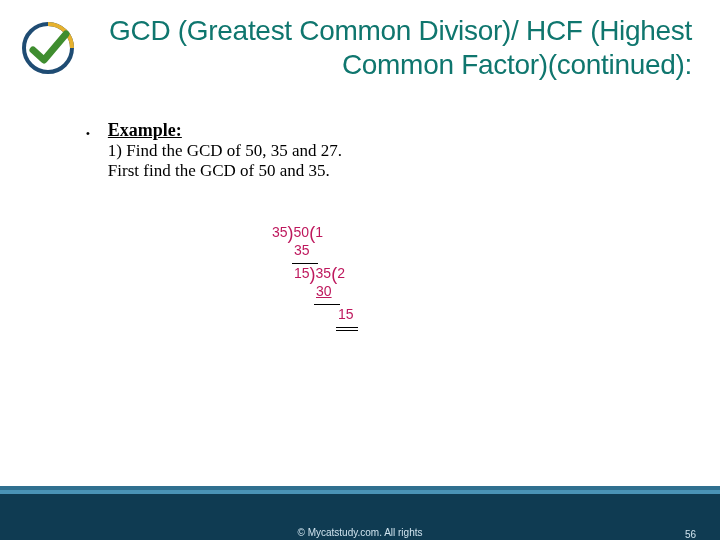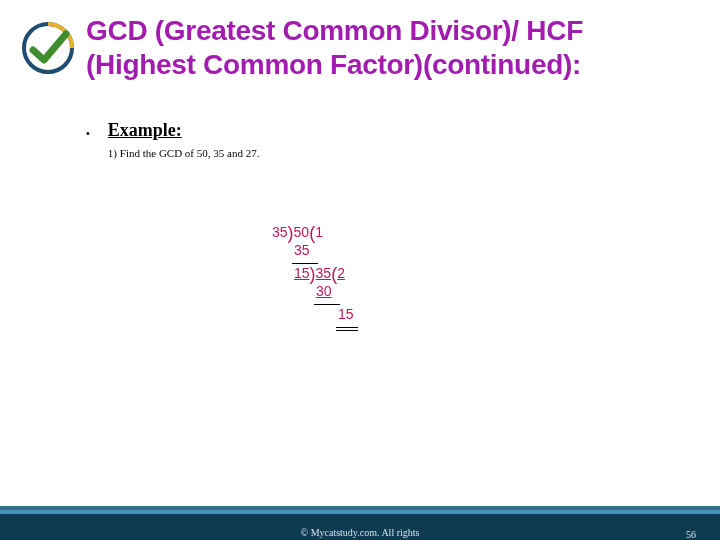--- a/index.html
+++ b/index.html
@@ -1,30 +1,30 @@
 <!DOCTYPE html>
 <html><head>
 <meta charset="utf-8">
 <style>
   * { margin: 0; padding: 0; box-sizing: border-box; }
   html, body { width: 720px; height: 540px; font-family: Verdana, Tahoma, Arial, sans-serif; background: #fff; overflow: hidden; }
   .slide { width: 720px; height: 540px; position: relative; }
   .logo { position: absolute; top: 22px; left: 22px; width: 52px; height: 52px; }
-  .title { position: absolute; top: 14px; left: 86px; right: 28px; font-weight: 700; font-size: 28px; line-height: 1.22; color: #a21caf; letter-spacing: -0.3px; }
+  .title { position: absolute; top: 14px; left: 86px; right: 28px; font-weight: 400; font-size: 28px; line-height: 1.22; color: #0f766e; letter-spacing: -0.3px; text-align: right; }
   .body { position: absolute; top: 120px; left: 86px; right: 40px; }
   .bullet-row { display: flex; align-items: flex-start; }
   .bullet-dot { font-size: 11px; color: #000; margin-right: 18px; margin-top: 7px; }
   .bcontent { flex: 1; font-family: Liberation Serif, serif; }
   .example-label { font-weight: 700; text-decoration: underline; font-size: 18px; }
-  .line1, .line2 { font-size: 11px; margin-top: 6px; }
+  .line1, .line2 { font-size: 17px; }
   .calc { position: absolute; top: 225px; left: 272px; font-family: Verdana, Tahoma, sans-serif; font-size: 14px; color: #be185d; line-height: 1.0; }
   .crow { position: relative; height: 18px; white-space: pre; }
   .lparen { display: inline-block; font-size: 18px; line-height: 14px; vertical-align: -2px; }
   .hr { border-top: 1px solid #000; position: relative; margin: 2px 0 2px 0; }
-  .footer { position: absolute; bottom: 0; left: 0; right: 0; height: 34px; font-family: Liberation Serif, serif; }
+  .footer { position: absolute; bottom: 0; left: 0; right: 0; height: 54px; }
   .f-stripe1 { position: absolute; top: 0; left: 0; right: 0; height: 4px; background: #2f6f8f; }
   .f-stripe2 { position: absolute; top: 4px; left: 0; right: 0; height: 4px; background: #4a93b6; }
   .f-main { position: absolute; top: 8px; left: 0; right: 0; bottom: 0; background: #0f3b52; }
   .copyright { position: absolute; bottom: 2px; left: 0; right: 0; text-align: center; font-size: 10px; color: #cfe3ee; }
   .pagenum { position: absolute; right: 24px; bottom: 0; font-size: 10px; color: #cfe3ee; padding-left: 8px; }
 </style>
 </head>
 <body>
 
 <div class="slide">
@@ -38,31 +38,32 @@
   </div>
 
   <div class="title">GCD (Greatest Common Divisor)/ HCF (Highest Common Factor)(continued):</div>
 
   <div class="body">
     <div class="bullet-row">
       <div class="bullet-dot">•</div>
       <div class="bcontent">
         <div class="example-label">Example:</div>
         <div class="line1">1) Find the GCD of 50, 35 and 27.</div>
+        <div class="line2">First find the GCD of 50 and 35.</div>
       </div>
     </div>
   </div>
 
   <div class="calc">
 
     <div class="crow"><span>35</span><span class="lparen">)</span><span>50</span><span class="lparen">(</span><span>1</span></div>
     <div class="crow" style="padding-left:22px;"><span>35</span></div>
     <div class="hr" style="margin-left:20px; width:26px;"></div>
 
-    <div class="crow" style="padding-left:22px;text-decoration:underline;"><span>15</span><span class="lparen">)</span><span>35</span><span class="lparen">(</span><span>2</span></div>
+    <div class="crow" style="padding-left:22px;"><span>15</span><span class="lparen">)</span><span>35</span><span class="lparen">(</span><span>2</span></div>
     <div class="crow" style="padding-left:44px;text-decoration:underline;"><span>30</span></div>
     <div class="hr" style="margin-left:42px; width:26px;"></div>
 
     <div class="crow" style="padding-left:66px;"><span>15</span></div>
     <div class="hr" style="margin-left:64px; width:22px;"></div>
     <div class="hr" style="margin-left:64px; width:22px;"></div>
   </div>
 
   <div class="footer">
     <div class="f-stripe1"></div>

